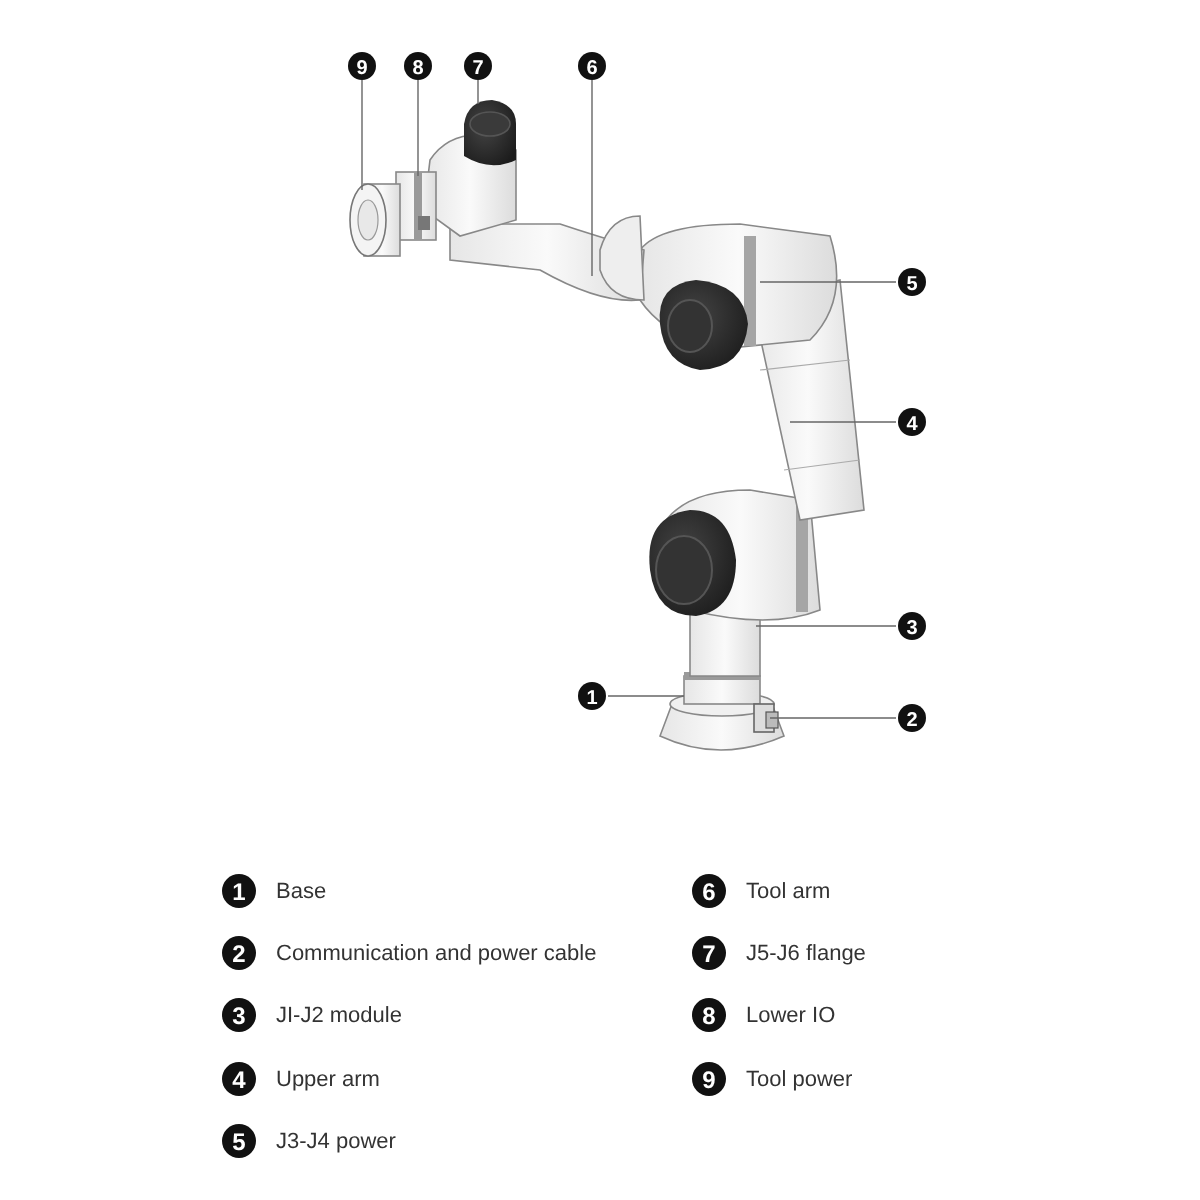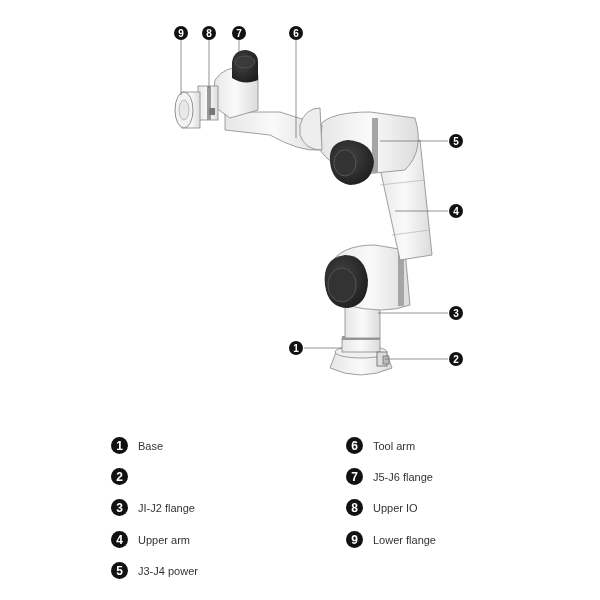--- a/index.html
+++ b/index.html
@@ -132,42 +132,43 @@
     </g>
 </svg>
 
 <div class="legend">
   <div class="li" style="left:111px;top:437px">
       <span class="badge">1</span>
       <span class="lbl">Base</span>
     </div>
   <div class="li" style="left:111px;top:468px">
       <span class="badge">2</span>
+      <span class="lbl">Communication and power cable</span>
     </div>
   <div class="li" style="left:111px;top:499px">
       <span class="badge">3</span>
-      <span class="lbl">JI-J2 flange</span>
+      <span class="lbl">JI-J2 module</span>
     </div>
   <div class="li" style="left:111px;top:531px">
       <span class="badge">4</span>
       <span class="lbl">Upper arm</span>
     </div>
   <div class="li" style="left:111px;top:562px">
       <span class="badge">5</span>
       <span class="lbl">J3-J4 power</span>
     </div>
   <div class="li" style="left:346px;top:437px">
       <span class="badge">6</span>
       <span class="lbl">Tool arm</span>
     </div>
   <div class="li" style="left:346px;top:468px">
       <span class="badge">7</span>
       <span class="lbl">J5-J6 flange</span>
     </div>
   <div class="li" style="left:346px;top:499px">
       <span class="badge">8</span>
-      <span class="lbl">Upper IO</span>
+      <span class="lbl">Lower IO</span>
     </div>
   <div class="li" style="left:346px;top:531px">
       <span class="badge">9</span>
-      <span class="lbl">Lower flange</span>
+      <span class="lbl">Tool power</span>
     </div>
 </div>
 
 </body></html>

